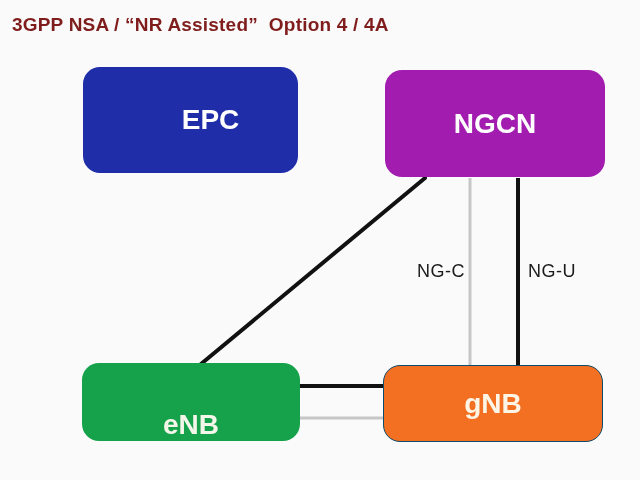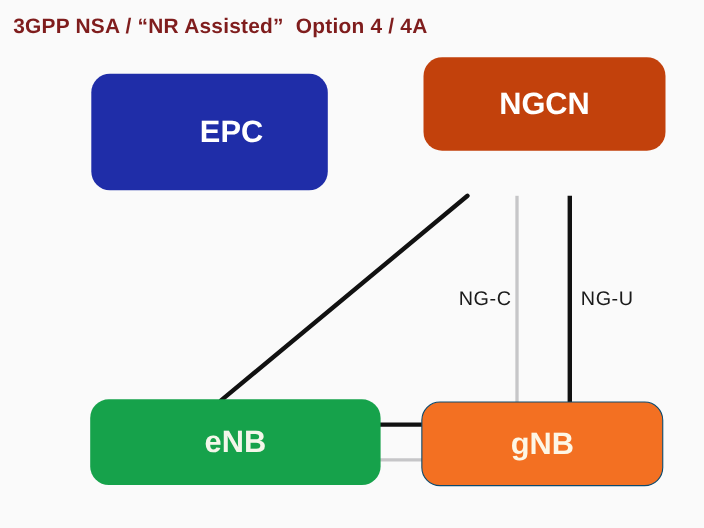--- a/index.html
+++ b/index.html
@@ -29,22 +29,22 @@
     display: flex;
     align-items: center;
     justify-content: center;
     color: #ffffff;
     font-weight: bold;
     font-size: 28px;
     border-radius: 17px;
     box-sizing: border-box;
   }
   .node-epc  { left: 83px;  top: 67px;  width: 215px; height: 106px; background: #1f2da8; padding-left: 40px; }
-  .node-ngcn { left: 385px; top: 52px;  width: 220px; height: 85px; background: #c2410c; }
-  .node-enb  { left: 82px;  top: 363px; width: 264px; height: 78px;  background: #16a24b; color:#f4f6ea; }
+  .node-ngcn { left: 385px; top: 70px;  width: 220px; height: 107px; background: #a21caf; }
+  .node-enb  { left: 82px;  top: 363px; width: 218px; height: 78px;  background: #16a24b; color:#f4f6ea;align-items:flex-end; }
   .node-gnb  { left: 383px; top: 365px; width: 220px; height: 77px;  background: #f37022;
                border: 1px solid #0c4a6e; color:#fdf6e6; }
 
   .edge-label {
     position: absolute;
     font-size: 18px;
     color: #1a1a1a;
     letter-spacing: 0.5px;
   }
   .label-ngc { left: 417px; top: 261px; text-align: right; }

